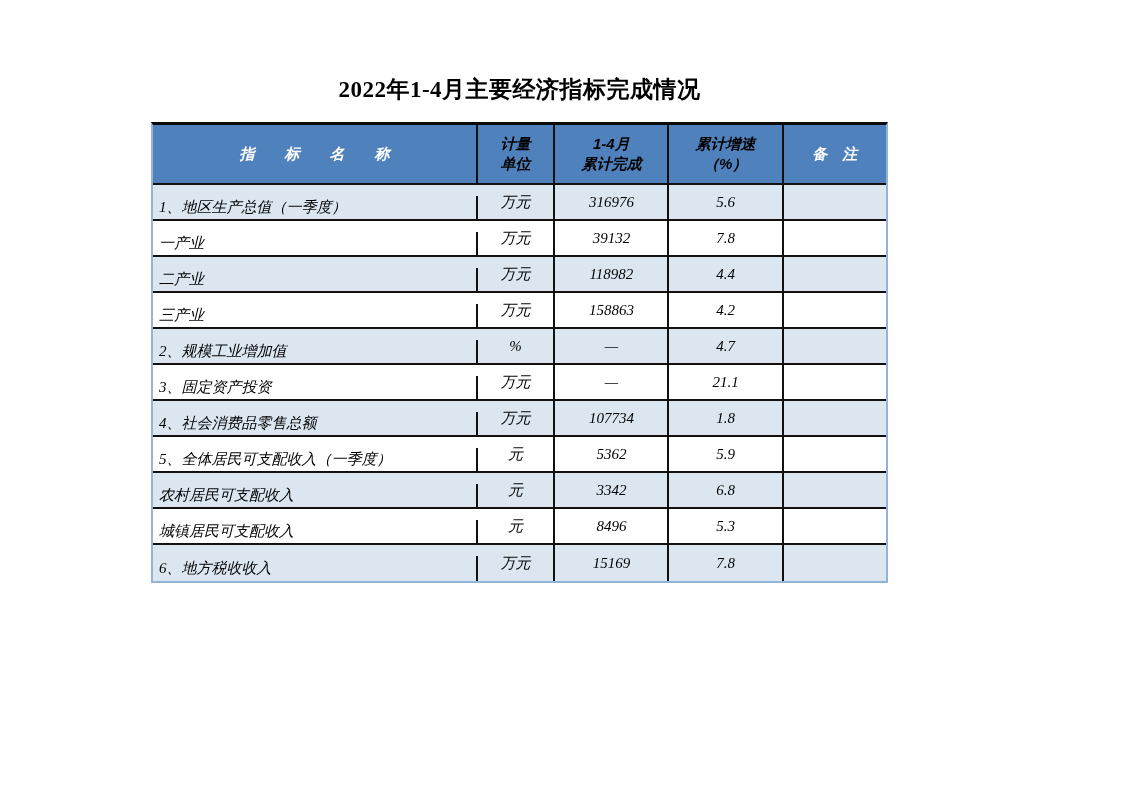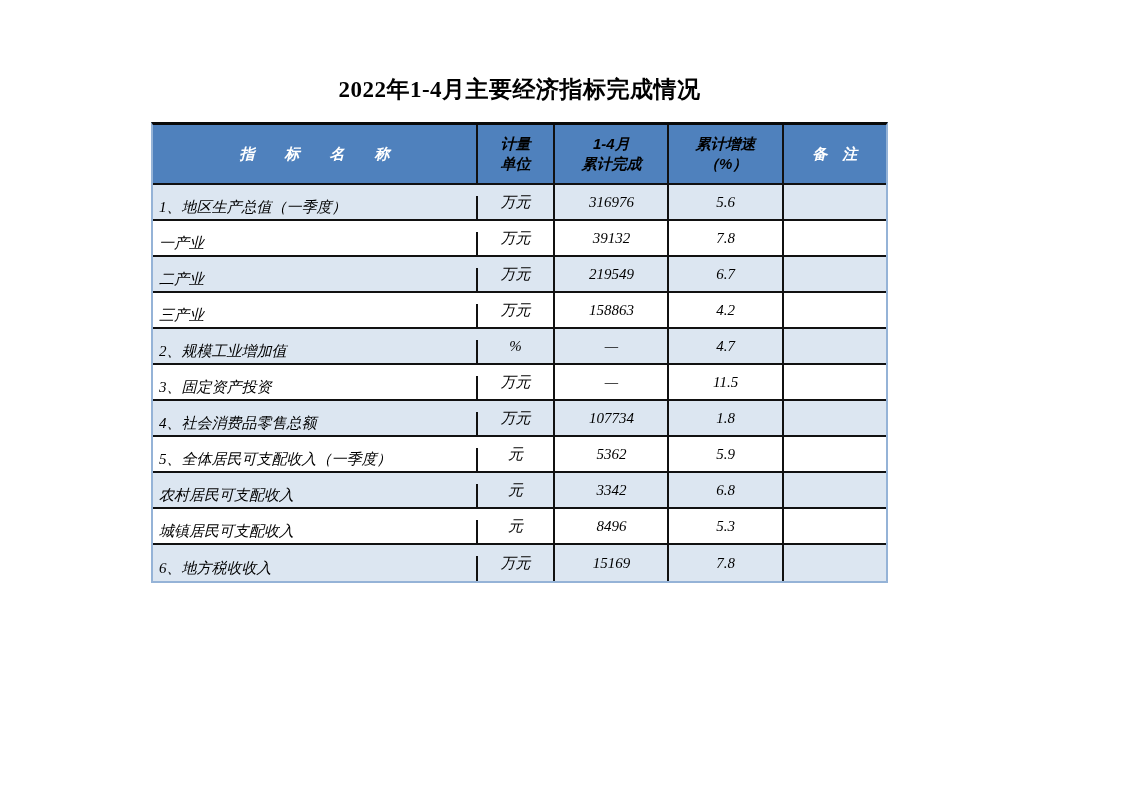--- a/index.html
+++ b/index.html
@@ -117,22 +117,22 @@
       <div class="cell c1 name indent">一产业</div>
       <div class="cell c2 center">万元</div>
       <div class="cell c3 center">39132</div>
       <div class="cell c4 center">7.8</div>
       <div class="cell c5"></div>
     </div>
 
     <div class="row">
       <div class="cell c1 name indent">二产业</div>
       <div class="cell c2 center">万元</div>
-      <div class="cell c3 center">219549</div>
-      <div class="cell c4 center">6.7</div>
+      <div class="cell c3 center">118982</div>
+      <div class="cell c4 center">4.4</div>
       <div class="cell c5"></div>
     </div>
 
     <div class="row">
       <div class="cell c1 name indent">三产业</div>
       <div class="cell c2 center">万元</div>
       <div class="cell c3 center">158863</div>
       <div class="cell c4 center">4.2</div>
       <div class="cell c5"></div>
     </div>
@@ -142,21 +142,21 @@
       <div class="cell c2 center">%</div>
       <div class="cell c3 center">—</div>
       <div class="cell c4 center">4.7</div>
       <div class="cell c5"></div>
     </div>
 
     <div class="row">
       <div class="cell c1 name">3、固定资产投资</div>
       <div class="cell c2 center">万元</div>
       <div class="cell c3 center">—</div>
-      <div class="cell c4 center">11.5</div>
+      <div class="cell c4 center">21.1</div>
       <div class="cell c5"></div>
     </div>
 
     <div class="row">
       <div class="cell c1 name">4、社会消费品零售总额</div>
       <div class="cell c2 center">万元</div>
       <div class="cell c3 center">107734</div>
       <div class="cell c4 center">1.8</div>
       <div class="cell c5"></div>
     </div>

